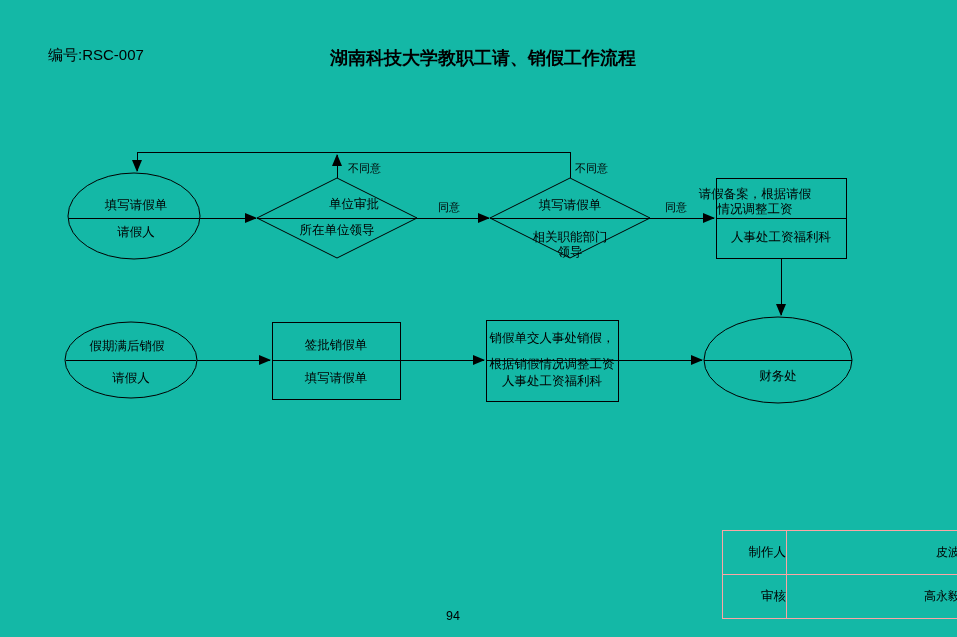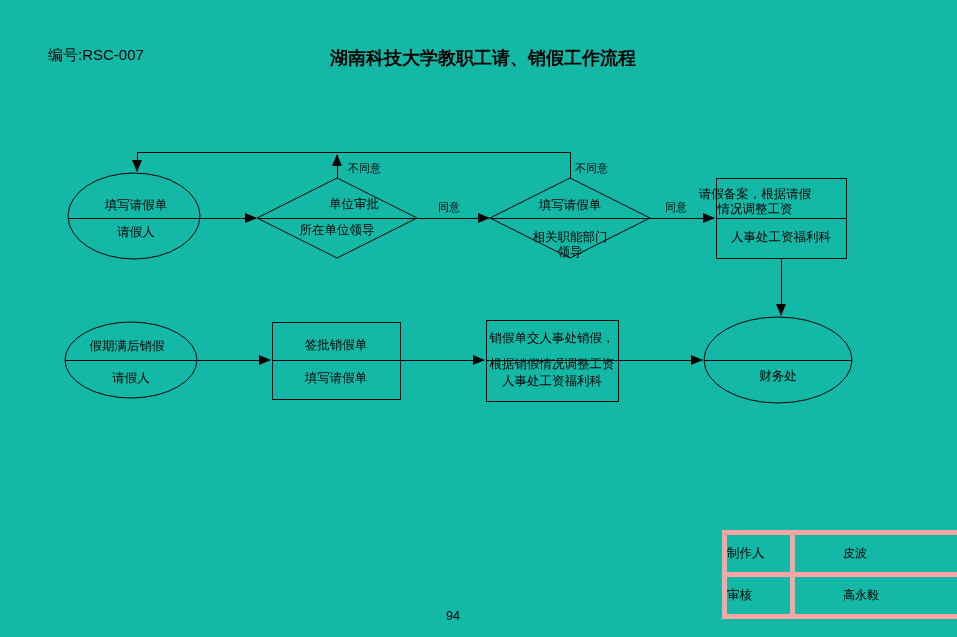--- a/index.html
+++ b/index.html
@@ -63,22 +63,22 @@
   table.info-table {
     position: absolute;
     left: 722px;
     top: 530px;
     width: 188px;
     height: 89px;
     border-collapse: collapse;
     table-layout: fixed;
   }
   table.info-table td {
-    border: 5px solid #fca5a5;
-    text-align: left;
+    border: 1px solid #fca5a5;
+    text-align: right;
     vertical-align: middle;
     padding: 0;
     font-size: 12.5px;
   }
   table.info-table td.lab { width: 63px; }
   table.info-table td.val { width: 125px; font-size: 12px; white-space: nowrap; padding-left: 48px; }
   .page-number {
     position: absolute;
     left: 446px;
     top: 609px;

